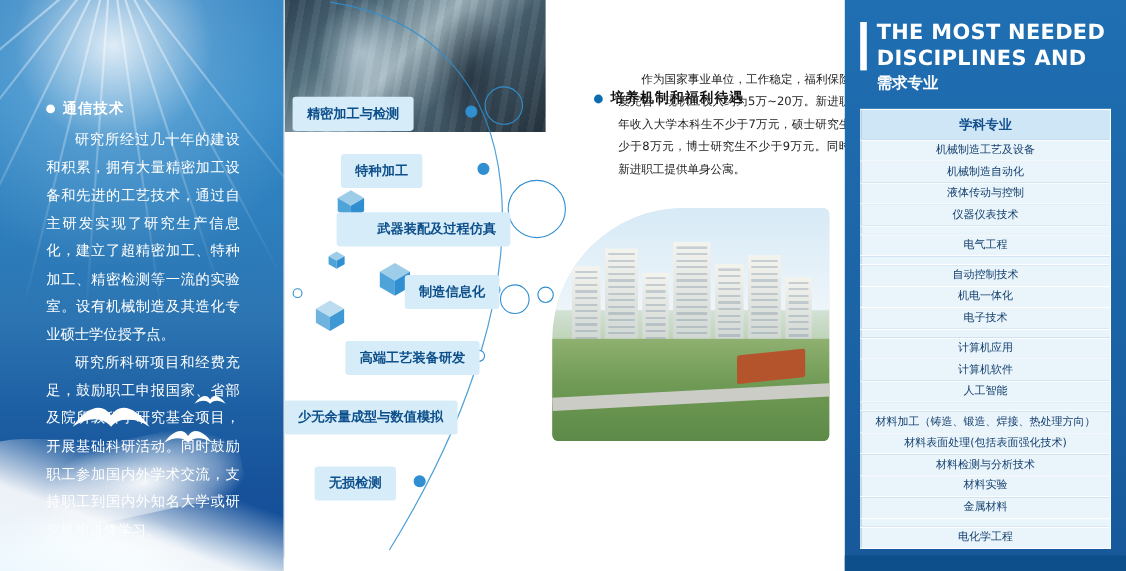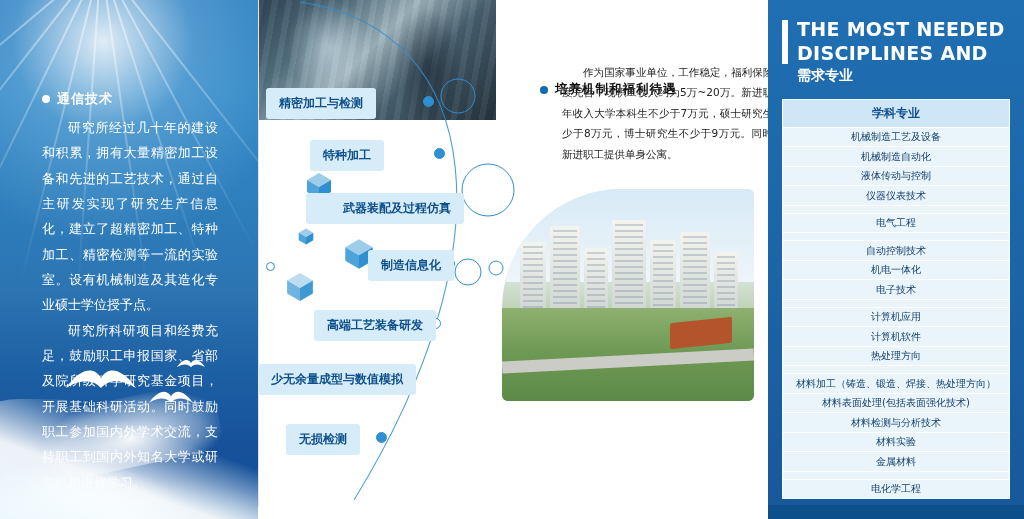--- a/index.html
+++ b/index.html
@@ -359,21 +359,21 @@
           <tr>
             <td class="sp"></td>
           </tr>
           <tr>
             <td>计算机应用</td>
           </tr>
           <tr>
             <td>计算机软件</td>
           </tr>
           <tr>
-            <td>热处理方向</td>
+            <td>人工智能</td>
           </tr>
           <tr>
             <td class="sp"></td>
           </tr>
           <tr>
             <td>材料加工（铸造、锻造、焊接、热处理方向）</td>
           </tr>
           <tr>
             <td>材料表面处理(包括表面强化技术)</td>
           </tr>

